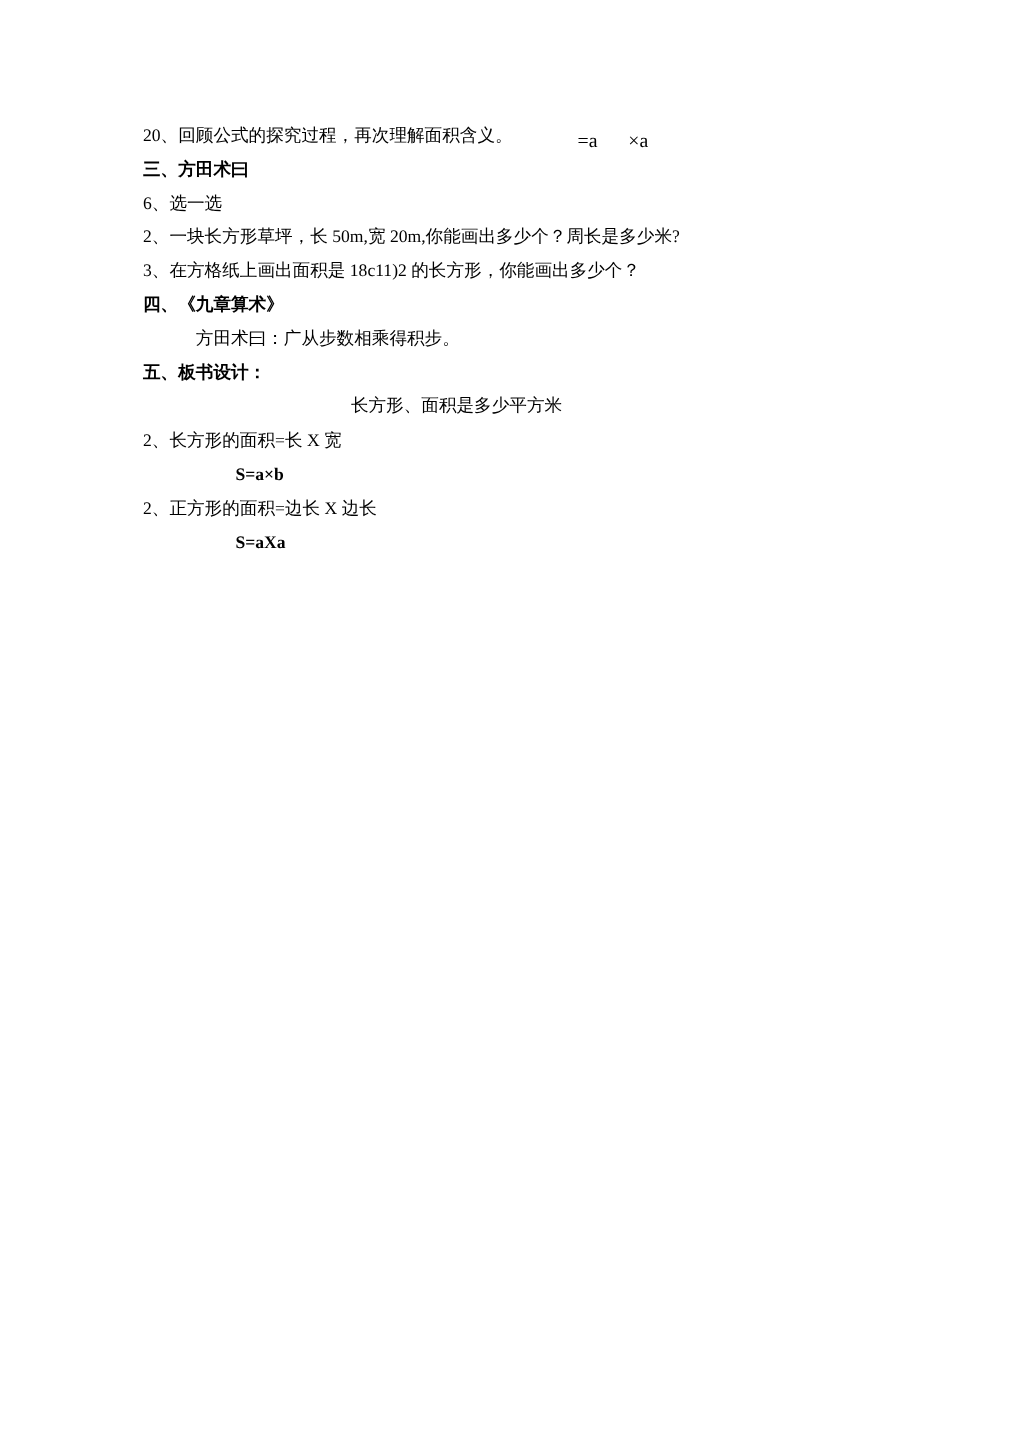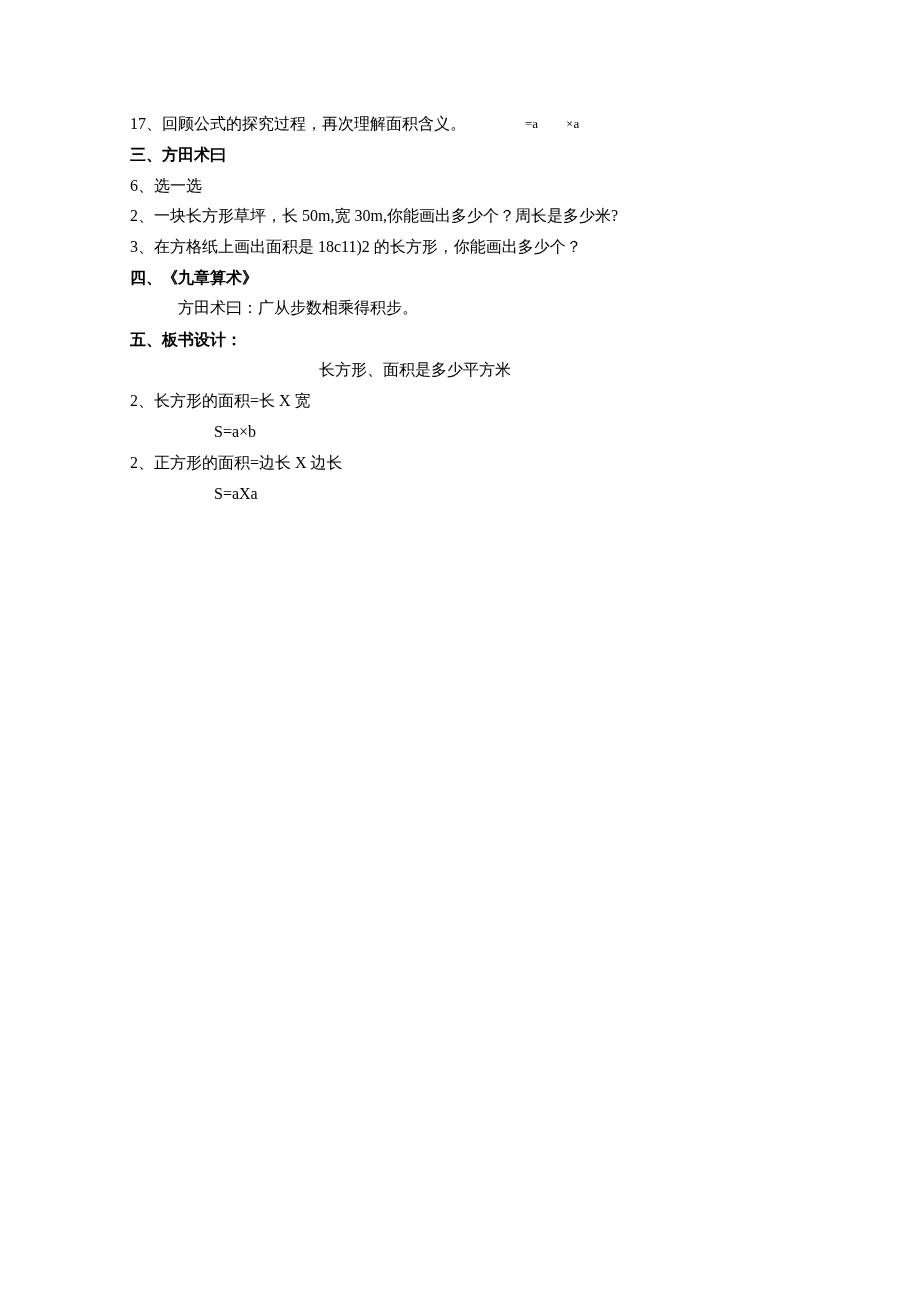--- a/index.html
+++ b/index.html
@@ -16,65 +16,66 @@
       color: #000000;
       line-height: 1.8;
       padding: 110px 130px 0 130px;
       position: relative;
     }
     .top-formula {
       position: absolute;
       top: 112px;
       left: 525px;
       font-family: "Times New Roman", serif;
-      font-size: 13px;
+      font-size: 18px;
     }
     .top-formula .gap {
       display: inline-block;
       width: 28px;
     }
     .line {
       margin-bottom: 2px;
     }
     .bold {
       font-weight: bold;
     }
     .indent-1 {
       padding-left: 48px;
       font-family: Liberation Mono, monospace;
     }
     .indent-2 {
       padding-left: 84px;
+      font-weight: bold;
     }
     .center {
       text-align: center;
       padding-right: 90px;
     }
     .mixed {
       font-family: "SimSun", "宋体", serif;
     }
     .latin {
       font-family: "Times New Roman", serif;
     }
   </style>
 </head>
 <body>
 
 <div class="top-formula">
   <span class="latin">=a</span><span class="gap"></span><span class="latin">×a</span>
 </div>
 
-<div class="line mixed">17、回顾公式的探究过程，再次理解面积含义。</div>
+<div class="line mixed">20、回顾公式的探究过程，再次理解面积含义。</div>
 
 <div class="line bold">三、方田术曰</div>
 
 <div class="line mixed">6、选一选</div>
 
 <div class="line mixed">
-  <span>2、一块长方形草坪，长 </span><span class="latin">50m,</span><span>宽 </span><span class="latin">30m,</span><span>你能画出多少个？周长是多少米?</span>
+  <span>2、一块长方形草坪，长 </span><span class="latin">50m,</span><span>宽 </span><span class="latin">20m,</span><span>你能画出多少个？周长是多少米?</span>
 </div>
 
 <div class="line mixed">
   <span>3、在方格纸上画出面积是 </span><span class="latin">18c11)2</span><span> 的长方形，你能画出多少个？</span>
 </div>
 
 <div class="line bold">四、《九章算术》</div>
 
 <div class="line indent-1">方田术曰：广从步数相乘得积步。</div>
 

